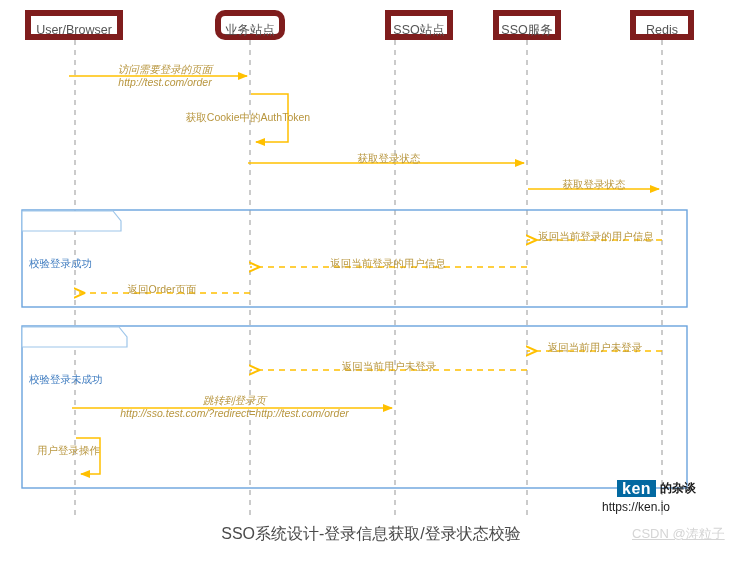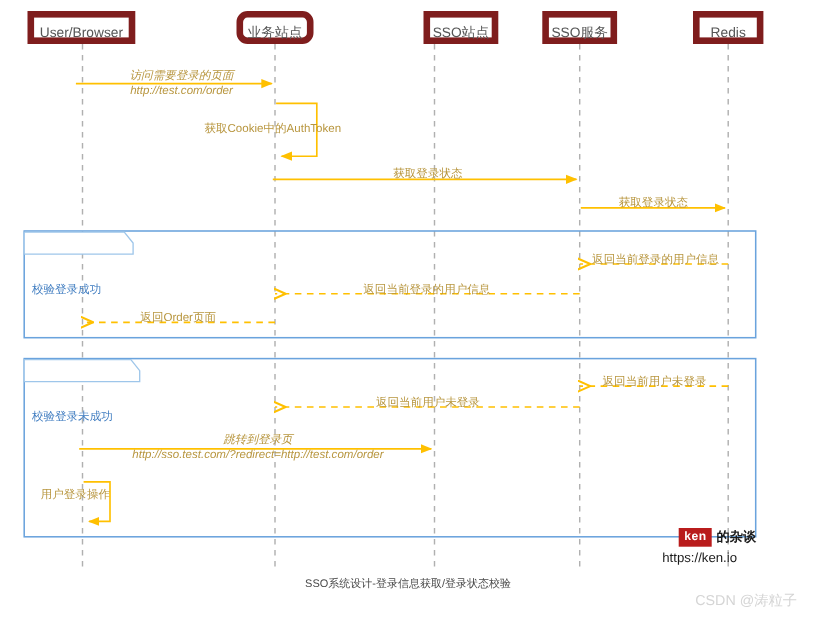--- a/index.html
+++ b/index.html
@@ -49,35 +49,35 @@
     white-space: nowrap;
     padding: 3px 7px 3px 6px;
     margin-top: 42px;
   }
   .caption {
     position: absolute;
     left: 0;
     width: 742px;
     text-align: center;
     color: #4a4a4a;
-    font-size: 10px;
+    font-size: 16px;
     white-space: nowrap;
   }
   .wm-ken {
     position: absolute;
     display: flex;
     align-items: center;
     font-size: 12px;
     line-height: 15px;
   }
   .wm-ken .wm-badge {
-    background: #b91c1c;
+    background: #0369a1;
     color: #ffffff;
     padding: 1px 5px;
-    font-size: 11px;
+    font-size: 16px;
     font-weight: bold;
     letter-spacing: 0.5px;
   }
   .wm-ken .wm-text {
     color: #1b1b1b;
     padding-left: 4px;
     font-weight: bold;
     font-size: 12px;
   }
   .wm-url {
@@ -225,17 +225,17 @@
     <span class="wm-text">的杂谈</span>
   </div>
   <div class="wm-url" style="left:602px; top:500px;">
     <span>https://ken.io</span>
   </div>
 
   <div class="caption" style="top:524px;">
     <span>SSO系统设计-登录信息获取/登录状态校验</span>
   </div>
 
-  <div class="wm-csdn" style="left:632px; top:537px;">
+  <div class="wm-csdn" style="left:632px; top:525px;text-decoration:underline;">
     <span>CSDN @涛粒子</span>
   </div>
 
 </div>
 
 </body></html>

